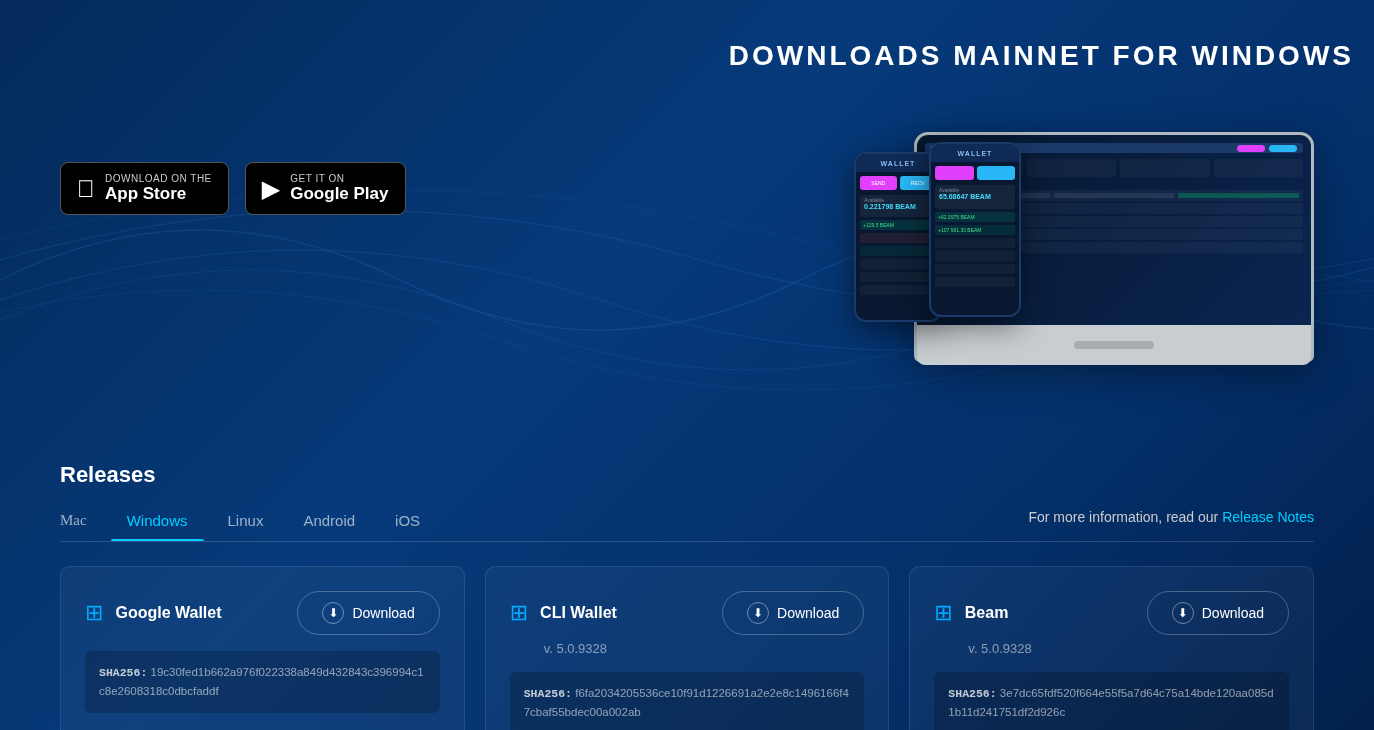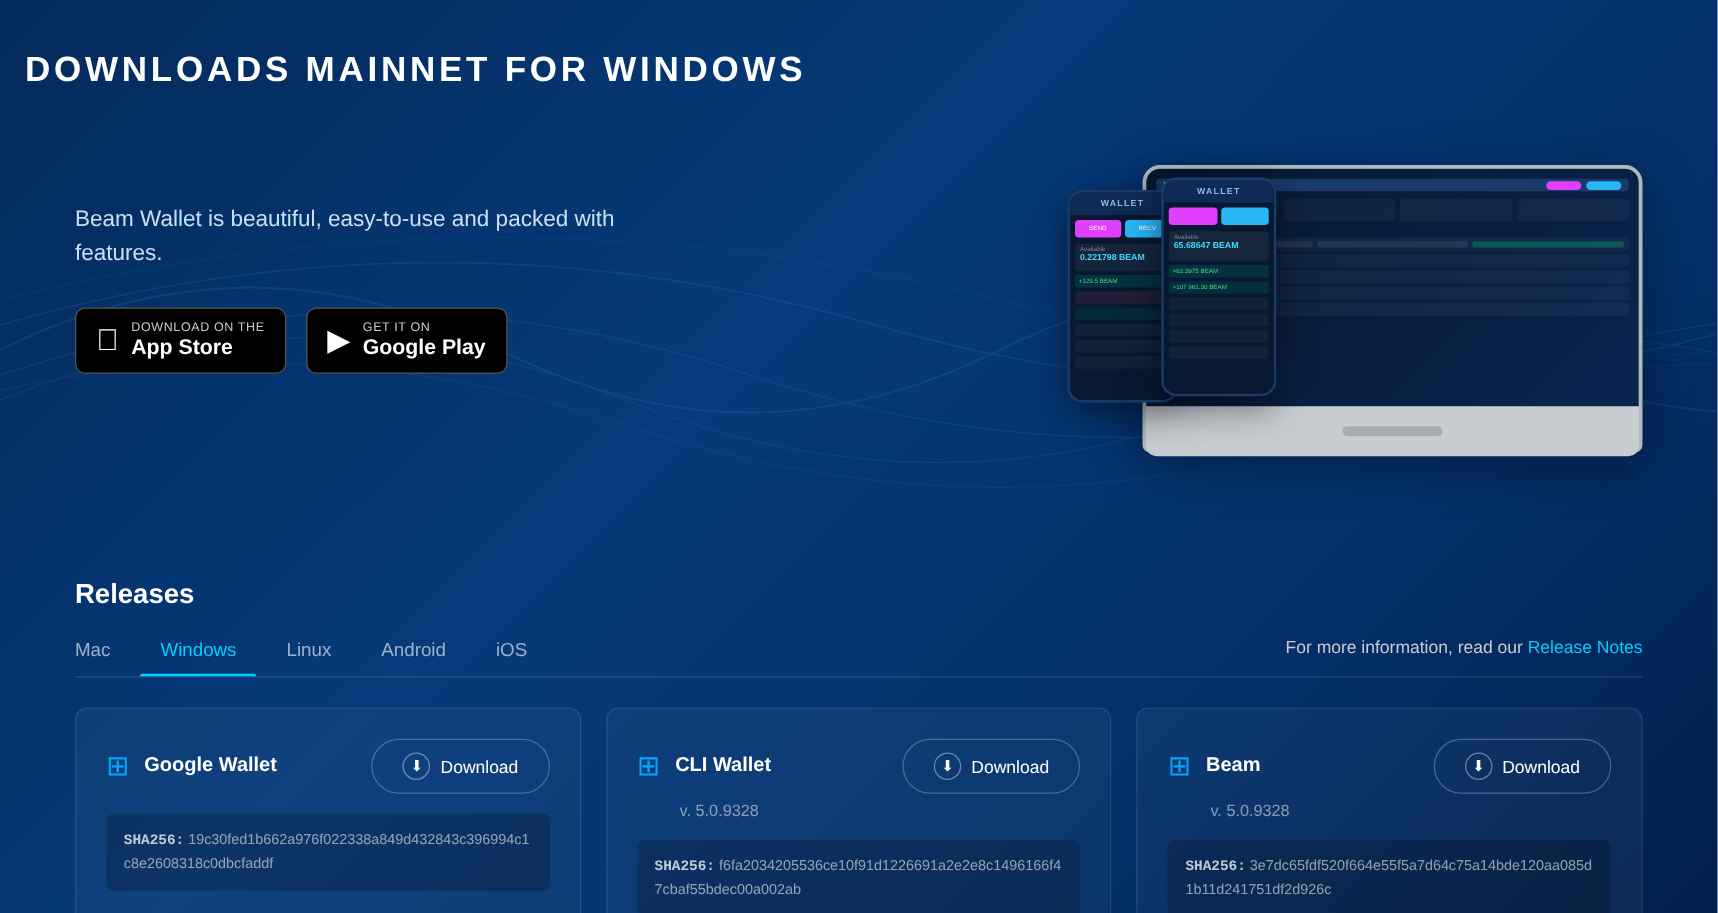--- a/index.html
+++ b/index.html
@@ -7,21 +7,21 @@
       width: 1374px;
       min-height: 730px;
       background: linear-gradient(135deg, #042a5a 0%, #063a7a 40%, #04306b 70%, #021f4a 100%);
       font-family: 'Segoe UI', Arial, sans-serif;
       color: #ffffff;
       overflow-x: hidden;
     }
 
     
     .page-title {
-      text-align: left;
+      text-align: right;
       padding: 40px 20px 30px;
       font-size: 28px;
       font-weight: 700;
       letter-spacing: 3px;
       color: #fff;
     }
 
     
     .hero {
       display: flex;
@@ -107,21 +107,21 @@
       padding-bottom: 0;
     }
     .tab-item {
       padding: 8px 16px 12px;
       font-size: 15px;
       color: rgba(255,255,255,0.6);
       cursor: pointer;
       position: relative;
       margin-right: 8px;
     }
-    .tab-item:first-child { padding-left: 0; }
+    .tab-item:first-child { padding-left: 0; font-family: Liberation Serif, serif; }
     .tab-item.active {
       color: #00cfff;
     }
     .tab-item.active::after {
       content: '';
       position: absolute;
       bottom: 0;
       left: 0;
       right: 0;
       height: 2px;
@@ -247,21 +247,20 @@
     <path d="M0,180 Q350,80 700,180 T1400,180" stroke="#4af" stroke-width="1.2" fill="none"></path>
     <path d="M-100,260 Q200,160 500,260 T1100,260 T1700,260" stroke="#4af" stroke-width="0.6" fill="none"></path>
     <path d="M0,160 Q400,60 800,160 T1600,160" stroke="#4af" stroke-width="0.5" fill="none"></path>
   </svg>
 </div>
 
 <h1 class="page-title">DOWNLOADS MAINNET FOR WINDOWS</h1>
 
 <div class="hero">
   <div class="hero-left">
-    <p class="hero-desc">Beam Wallet is beautiful, easy-to-use and packed with features.</p>
     <div class="store-buttons">
 
       <a class="store-btn" href="#">
         <span class="store-btn-icon"></span>
         <div class="store-btn-text">
           <span class="store-btn-small">Download on the</span>
           <span class="store-btn-large">App Store</span>
         </div>
       </a>
 

